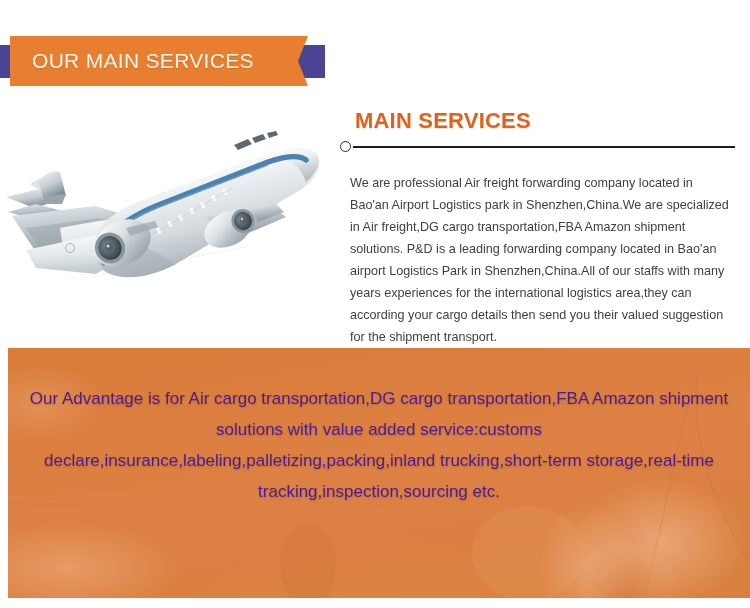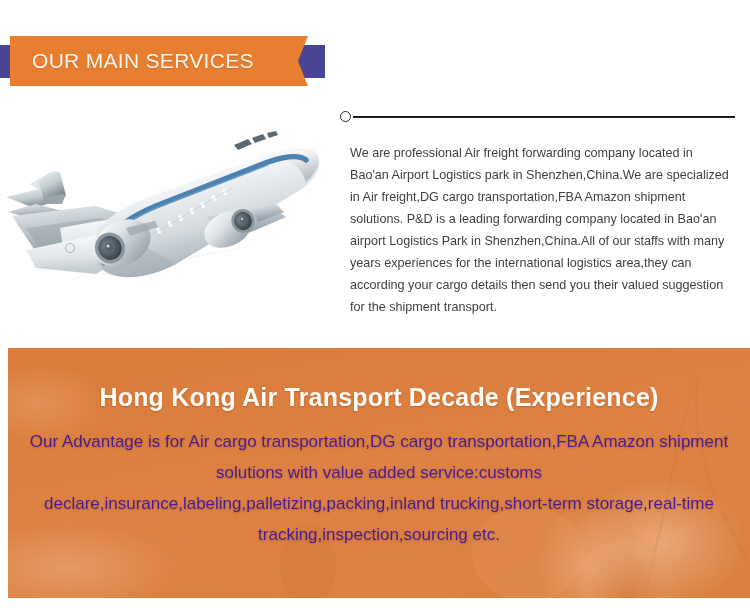--- a/index.html
+++ b/index.html
@@ -291,20 +291,21 @@
     <ellipse cx="243" cy="121" rx="11.5" ry="12" transform="rotate(-26 243 121)" fill="#8b959c"></ellipse>
     <ellipse cx="243" cy="121" rx="8.8" ry="9.2" transform="rotate(-26 243 121)" fill="url(#fanGrad)"></ellipse>
     <ellipse cx="243" cy="120" rx="3" ry="3.2" fill="#566169"></ellipse>
     <ellipse cx="242" cy="119" rx="1.2" ry="1.3" fill="#eef2f4" opacity="0.8"></ellipse>
     <path d="M252,112 L276,104 L284,112 L258,122 Z" fill="url(#wingGrad)"></path>
 
     <circle cx="70" cy="148" r="4.5" fill="none" stroke="#aab3b9" stroke-width="1"></circle>
   </svg>
 
   <div id="services-copy">
+    <h2 id="services-heading">MAIN SERVICES</h2>
     <div id="services-rule-row">
       <span id="services-rule-dot"></span>
       <span id="services-rule-line"></span>
     </div>
     <p id="services-paragraph">We are professional Air freight forwarding company located in Bao'an Airport Logistics park in Shenzhen,China.We are specialized in Air freight,DG cargo transportation,FBA Amazon shipment solutions. P&amp;D is a leading forwarding company located in Bao'an airport Logistics Park in Shenzhen,China.All of our staffs with many years experiences for the international logistics area,they can according your cargo details then send you their valued suggestion for the shipment transport.</p>
   </div>
 </div>
 
 <div id="promo-section">
   <div id="promo-texture"></div>
@@ -314,16 +315,15 @@
     <path d="M688,30 C668,90 660,160 636,248" stroke="#c2753d" stroke-width="2" fill="none" opacity="0.40"></path>
     <path d="M690,35 C710,95 726,160 742,196" stroke="#cf8a52" stroke-width="1.6" fill="none" opacity="0.35"></path>
     <path d="M0,150 C120,144 260,140 420,146" stroke="#d9905c" stroke-width="2" fill="none" opacity="0.30"></path>
     <path d="M0,158 C110,154 250,150 398,158" stroke="#c97a42" stroke-width="1.2" fill="none" opacity="0.25"></path>
     <ellipse cx="300" cy="218" rx="28" ry="42" fill="#c06a2b" opacity="0.30"></ellipse>
     <ellipse cx="520" cy="206" rx="56" ry="48" fill="#f0b587" opacity="0.22"></ellipse>
     <ellipse cx="618" cy="232" rx="48" ry="40" fill="#edb083" opacity="0.20"></ellipse>
   </svg>
 
   <div id="promo-content">
-    <h2 id="promo-heading">Hong Kong Air Transport Decade (Experience)</h2>
     <p id="promo-paragraph">Our Advantage is for Air cargo transportation,DG cargo transportation,FBA Amazon shipment solutions with value added service:customs declare,insurance,labeling,palletizing,packing,inland trucking,short-term storage,real-time tracking,inspection,sourcing etc.</p>
   </div>
 </div>
 
 </body></html>

